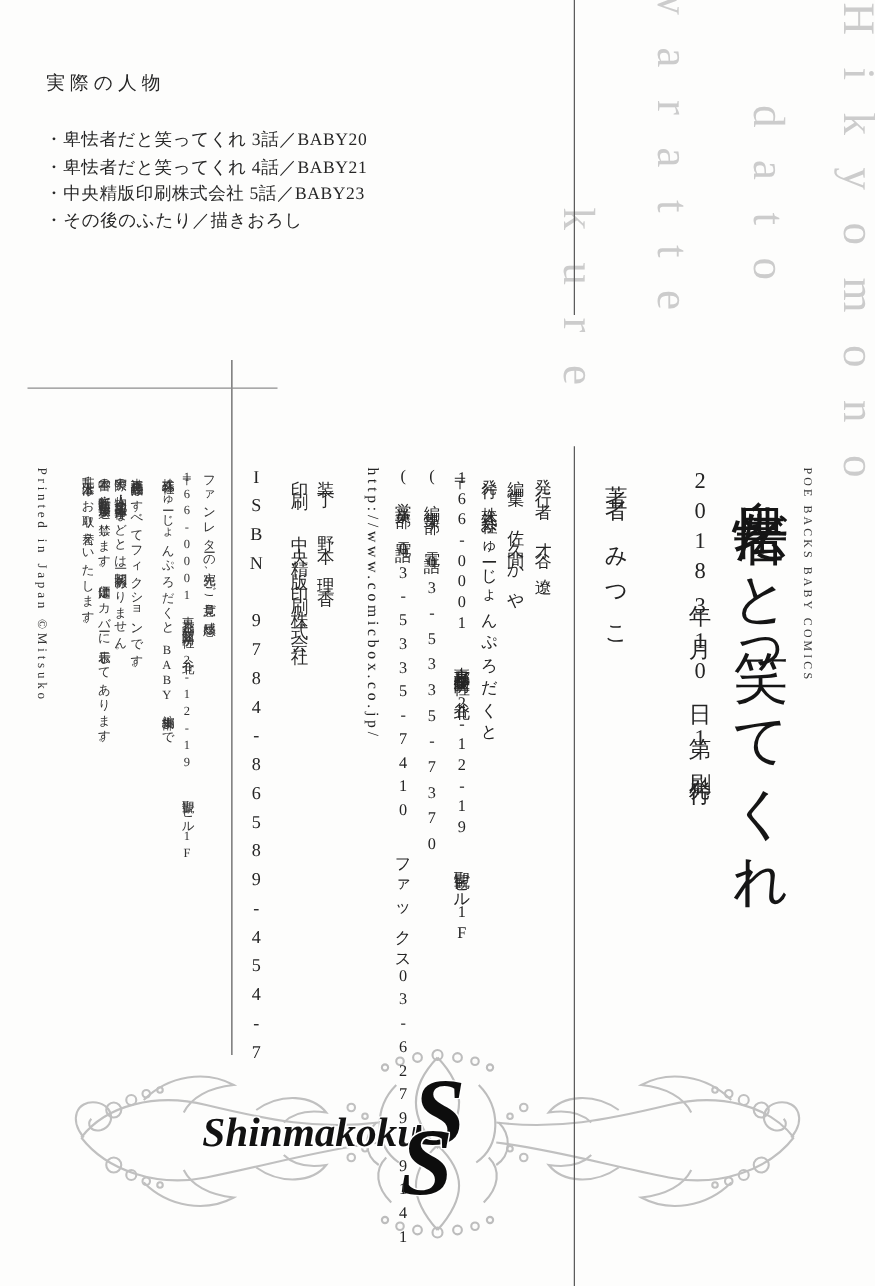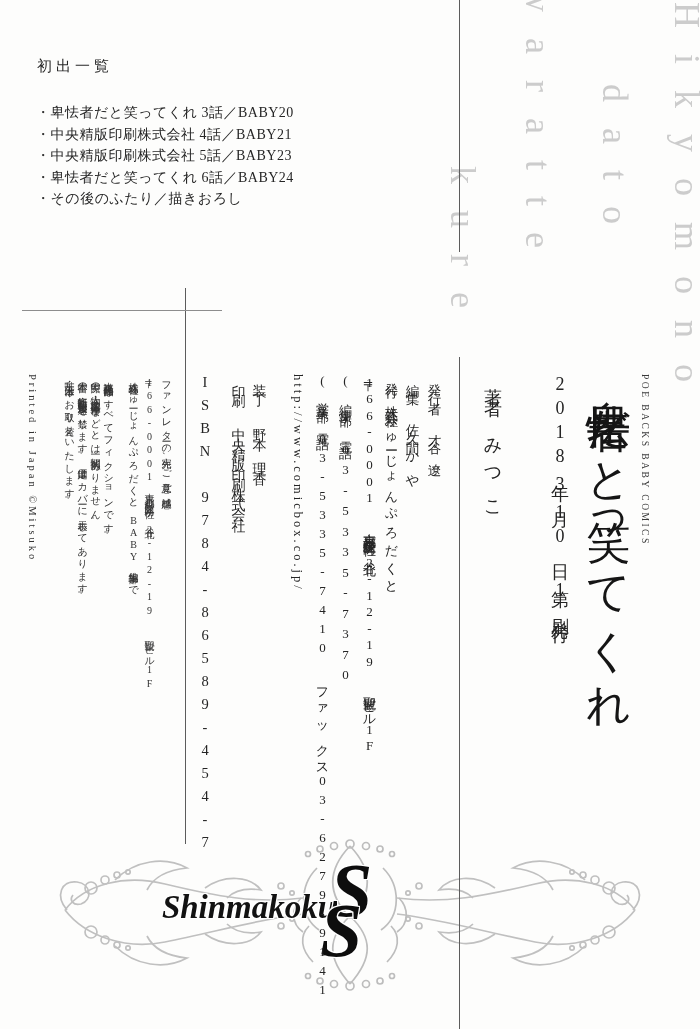--- a/index.html
+++ b/index.html
@@ -47,26 +47,25 @@
   .monogram-s{
     position:absolute;font-style:italic;font-weight:bold;font-size:76px;line-height:1;color:#0d0d0d;
     text-shadow:0 0 2px #fff,-1px -1px 0 #fff,1px -1px 0 #fff,-1px 1px 0 #fff,1px 1px 0 #fff;
   }
 </style>
 </head>
 <body>
 
 <div id="page">
 
-  <div class="fp-heading">初出一覧</div>
+  <div class="fp-heading">実際の人物</div>
   <div class="fp-list">
     <div>・卑怯者だと笑ってくれ 3話／BABY20</div>
-    <div>・中央精版印刷株式会社 4話／BABY21</div>
+    <div>・卑怯者だと笑ってくれ 4話／BABY21</div>
     <div>・中央精版印刷株式会社 5話／BABY23</div>
-    <div>・卑怯者だと笑ってくれ 6話／BABY24</div>
     <div>・その後のふたり／描きおろし</div>
   </div>
 
   <div class="wm" style="left:668px;top:2px;">Hikyomono</div>
   <div class="wm" style="left:596px;top:84px;">dato</div>
   <div class="wm" style="left:519px;top:-14px;">waratte</div>
   <div class="wm" style="left:444px;top:166px;">kure</div>
 
   <div id="banner">
     <svg width="590" height="190" viewBox="0 0 590 190">

